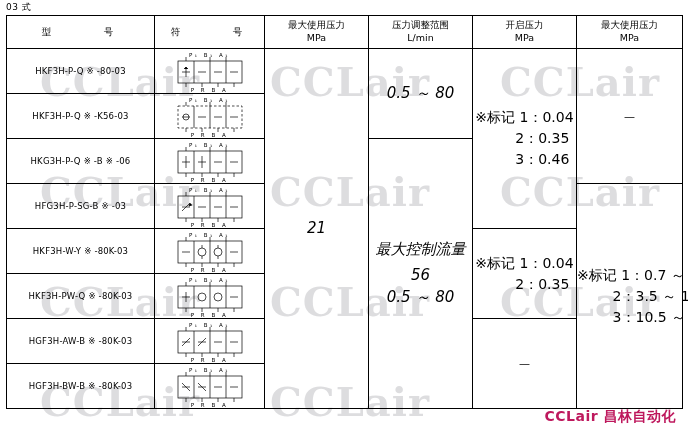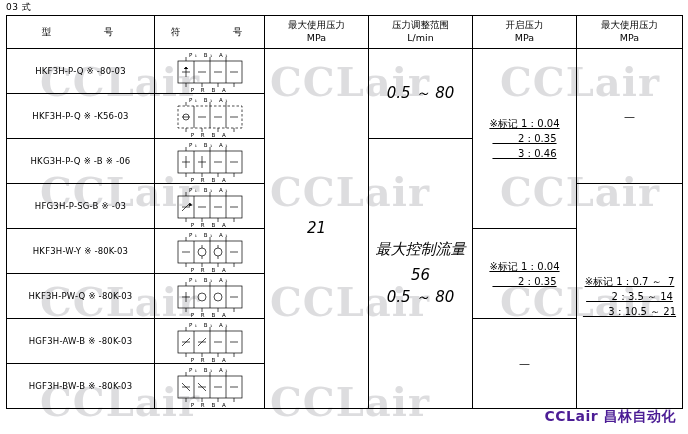--- a/index.html
+++ b/index.html
@@ -65,24 +65,23 @@
   td.symbol {
     height: 44px;
     position: relative;
   }
   td.num {
     font-size: 15px;
     line-height: 1.5;
     font-style: italic;
   }
   td.note {
-    font-size: 10px;
+    font-size: 14px;
     line-height: 1.5;
     white-space: pre;
-    text-decoration: underline;
   }
   .dash {
     font-size: 11px;
   }
   
   .sym {
     width: 92px;
     height: 34px;
     margin: 3px auto 2px auto;
     position: relative;
@@ -119,21 +118,21 @@
     letter-spacing: 1px;
     pointer-events: none;
     white-space: nowrap;
   }
   .brand {
     position: absolute;
     right: 12px;
     bottom: 8px;
     font-size: 14px;
     font-weight: bold;
-    color: #4c1d95;
+    color: #be185d;
     font-family: "DejaVu Sans", "Liberation Sans", sans-serif;
     letter-spacing: 0.5px;
   }
 </style>
 </head>
 <body>
 
 <div class="page">
 
   <div class="doc-title">03 式</div>

